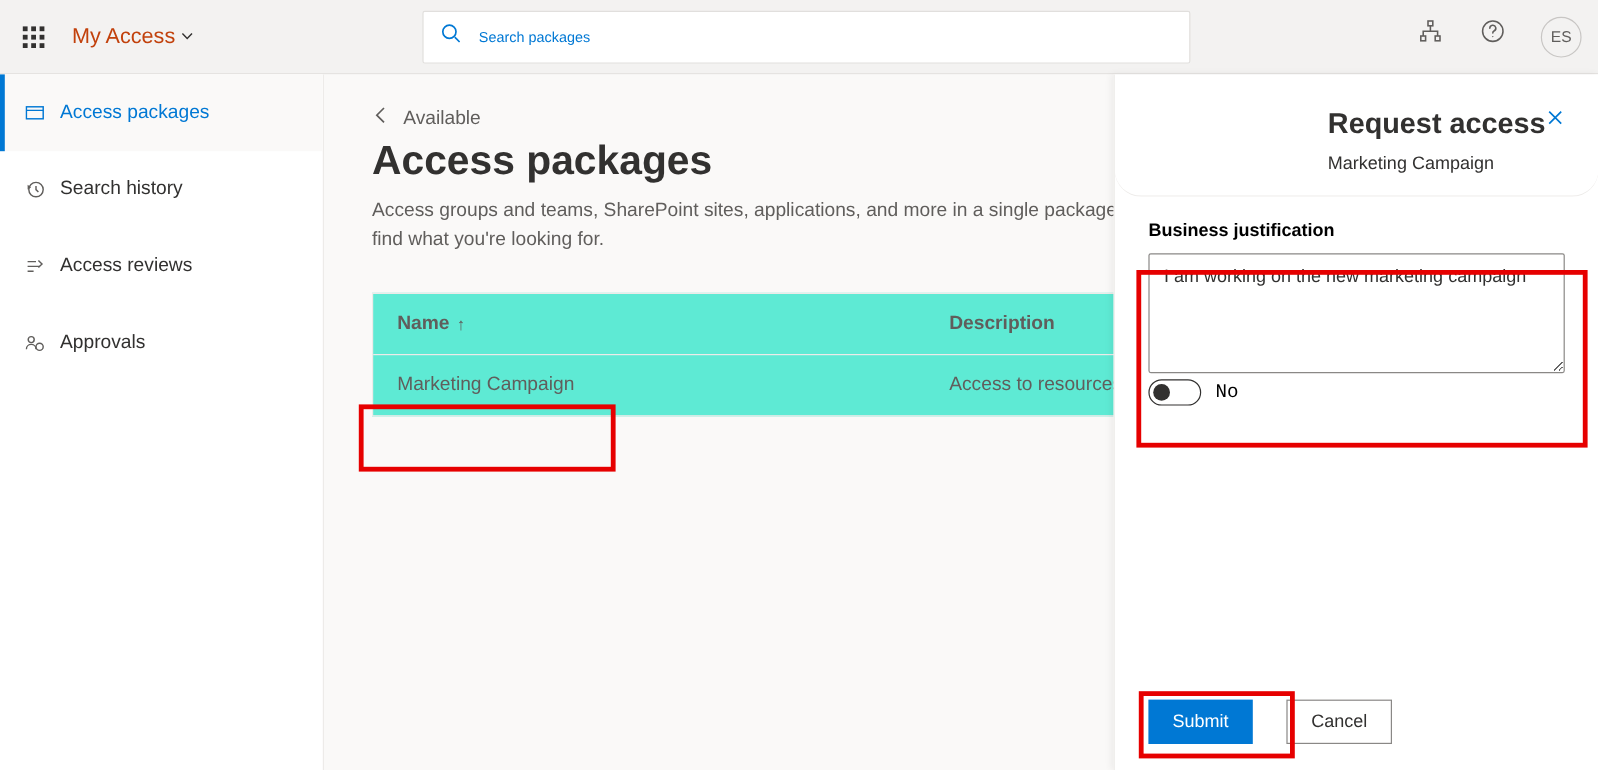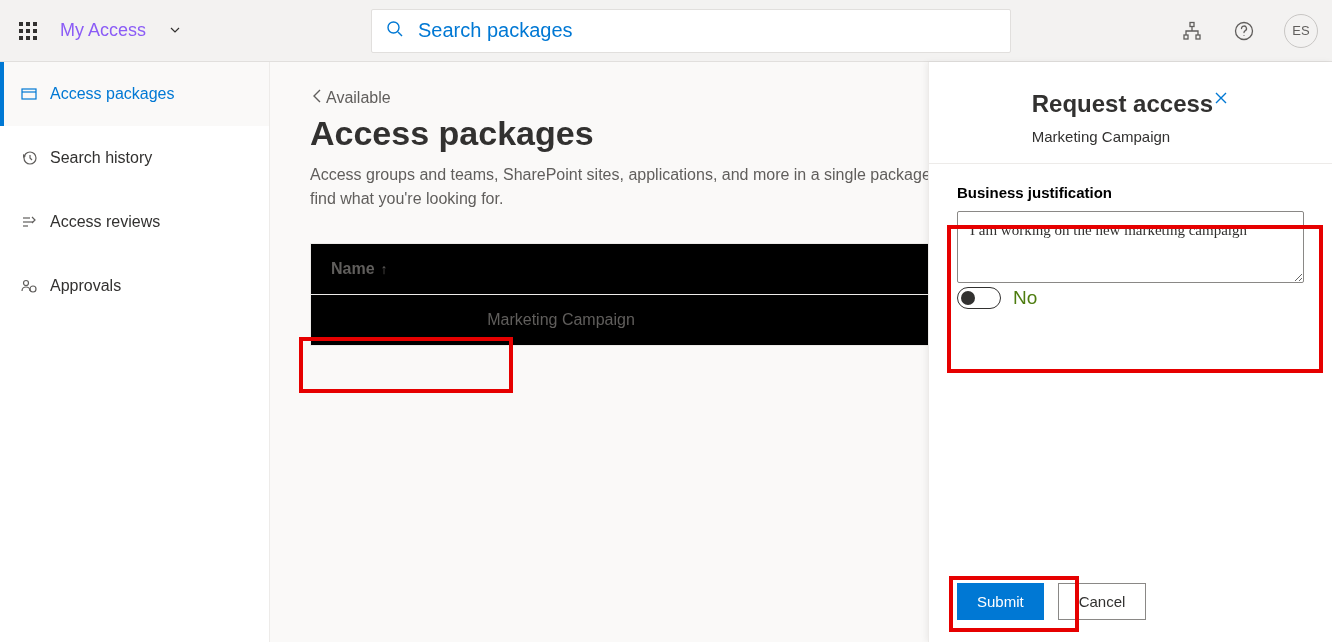--- a/index.html
+++ b/index.html
@@ -12,35 +12,35 @@
   }
   .waffle {
     width: 28px; height: 28px; display: flex; align-items: center; justify-content: center;
     cursor: pointer; margin-right: 18px;
   }
   .waffle-grid {
     display: grid; grid-template-columns: repeat(3, 4px); grid-template-rows: repeat(3, 4px);
     gap: 3px;
   }
   .waffle-grid span { width: 4px; height: 4px; background: #323130; }
-  .app-title { font-size: 18px; color: #8b5cf6; font-weight: 400; display: flex; align-items: flex-end; gap: 23px; cursor: pointer; }
+  .app-title { font-size: 18px; color: #c2410c; font-weight: 400; display: flex; align-items: flex-end; gap: 4px; cursor: pointer; }
   .chev-down { display:inline-block; }
 
   .search-wrap {
     flex: 0 0 640px; margin-left: 190px;
     height: 44px; background: #fff; border: 1px solid #e1dfdd; border-radius: 2px;
     display: flex; align-items: center; padding: 0 14px; gap: 14px;
   }
   .search-wrap input {
-    border: none; outline: none; font-size: 20px; color: #4d7c0f; width: 100%;
+    border: none; outline: none; font-size: 12px; color: #4d7c0f; width: 100%;
   }
   .search-wrap input::placeholder { color: #0078d4; }
   .search-icon { color:#0078d4; }
 
-  .header-right { margin-left: auto; display: flex; align-items: center; gap: 28px; }
+  .header-right { margin-left: auto; display: flex; align-items: flex-start; gap: 28px; }
   .hdr-icon { width: 24px; height: 24px; display:flex; align-items:center; justify-content:center; color:#605e5c; cursor:pointer; }
   .avatar { width: 34px; height: 34px; border-radius: 50%; border: 1px solid #c8c6c4; display:flex; align-items:center; justify-content:center; font-size:13px; color:#605e5c; cursor:pointer;}
 
   
   .sidebar {
     position: absolute; left: 0; top: 62px; bottom: 0; width: 270px;
     background: #fff; border-right: 1px solid #edebe9;
   }
   .nav-item {
     display: flex; align-items: center; gap: 12px; padding: 0 16px;
@@ -48,69 +48,69 @@
     border-left: 4px solid transparent;
   }
   .nav-item.active { color: #0078d4; border-left: 4px solid #0078d4; background:#faf9f8;}
   .nav-icon { width:18px; display:flex; align-items:center; justify-content:center;}
 
   
   .main {
     position: absolute; left: 270px; right: 0; top: 62px; bottom: 0;
     background: #faf9f8; padding: 26px 40px;
   }
-  .breadcrumb { display:flex; align-items:center; gap: 0; color:#605e5c; font-size:16px; margin-bottom: 6px;}
+  .breadcrumb { display:flex; align-items:center; gap: 10px; color:#605e5c; font-size:16px; margin-bottom: 6px;}
   .back-arrow { color:#605e5c; cursor:pointer;}
   .page-title { font-size: 34px; font-weight: 600; color:#323130; margin-bottom: 10px;}
   .page-desc { color:#605e5c; font-size: 16px; line-height: 1.5; max-width: 820px; }
 
   .table-card {
-    background:#000000; border:1px solid #edebe9; margin-top: 32px; text-align: center;
+    background:#5eead4; border:1px solid #edebe9; margin-top: 32px;
   }
   .table-header, .table-row {
     display:grid; grid-template-columns: 460px 1fr; padding: 16px 20px;
   }
   .table-header { border-bottom:1px solid #edebe9; color:#605e5c; font-size:16px; font-weight:600;}
   .col-name { display:flex; align-items:center; gap:6px;}
   .sort-arrow { color:#605e5c; font-size:14px;}
   .table-row { color:#605e5c; font-size:16px; }
 
   
   .panel {
     position:absolute; right:0; top:62px; bottom:0; width: 404px;
     background:#fff; border-left:1px solid #edebe9;
     box-shadow: -2px 0 6px rgba(0,0,0,0.06);
     display:flex; flex-direction:column;
   }
   .panel-header {
     padding: 28px 28px 18px 28px; border-bottom: 1px solid #edebe9;
-    display:flex; justify-content:center; align-items:flex-start;
+    display:flex; justify-content:flex-end; align-items:flex-start;border-radius:22px;
   }
   .panel-title { font-size: 24px; font-weight:600; color:#323130; margin-bottom:10px;}
   .panel-sub { font-size:15px; color:#323130;}
   .close-btn { color:#0078d4; cursor:pointer; }
 
   .panel-body { padding: 20px 28px; flex:1;}
   .label { font-size:15px; font-weight:600; color:#000000; margin-bottom:10px; display:block;}
   .textarea {
-    width:100%; height: 72px; border:1px solid #8a8886; border-radius:2px;
-    padding:10px 12px; font-size:15px; color:#323130; font-family:Liberation Serif, serif; resize: both;
+    width:100%; height: 100px; border:1px solid #8a8886; border-radius:2px;
+    padding:10px 12px; font-size:15px; color:#323130; font-family:Liberation Sans, sans-serif; resize: both;
   }
   .period-label { font-size:15px; font-weight:600; color:#323130; margin-top:22px; margin-bottom:10px;}
   .toggle-row { display:flex; align-items:center; gap:12px;}
   .toggle {
     width:44px; height:22px; border:1px solid #323130; border-radius:11px; position:relative; cursor:pointer;
     background:#fff;
   }
   .toggle .knob { width:14px; height:14px; border-radius:50%; background:#323130; position:absolute; left:3px; top:3px;}
-  .toggle-text { font-size:19px; color:#4d7c0f; }
+  .toggle-text { font-size:16px; color:#000000;font-family:Liberation Mono, monospace; }
 
   .panel-footer {
     padding: 18px 28px 22px 28px;
-    display:flex; gap:14px;
+    display:flex; gap:28px;
   }
   .btn-primary {
     background:#0078d4; color:#fff; border:none; padding: 10px 20px;
     font-size:15px; cursor:pointer;
   }
   .btn-secondary {
     background:#fff; color:#323130; border:1px solid #8a8886; padding: 2px 20px;
     font-size:15px; cursor:pointer;
   }
 

